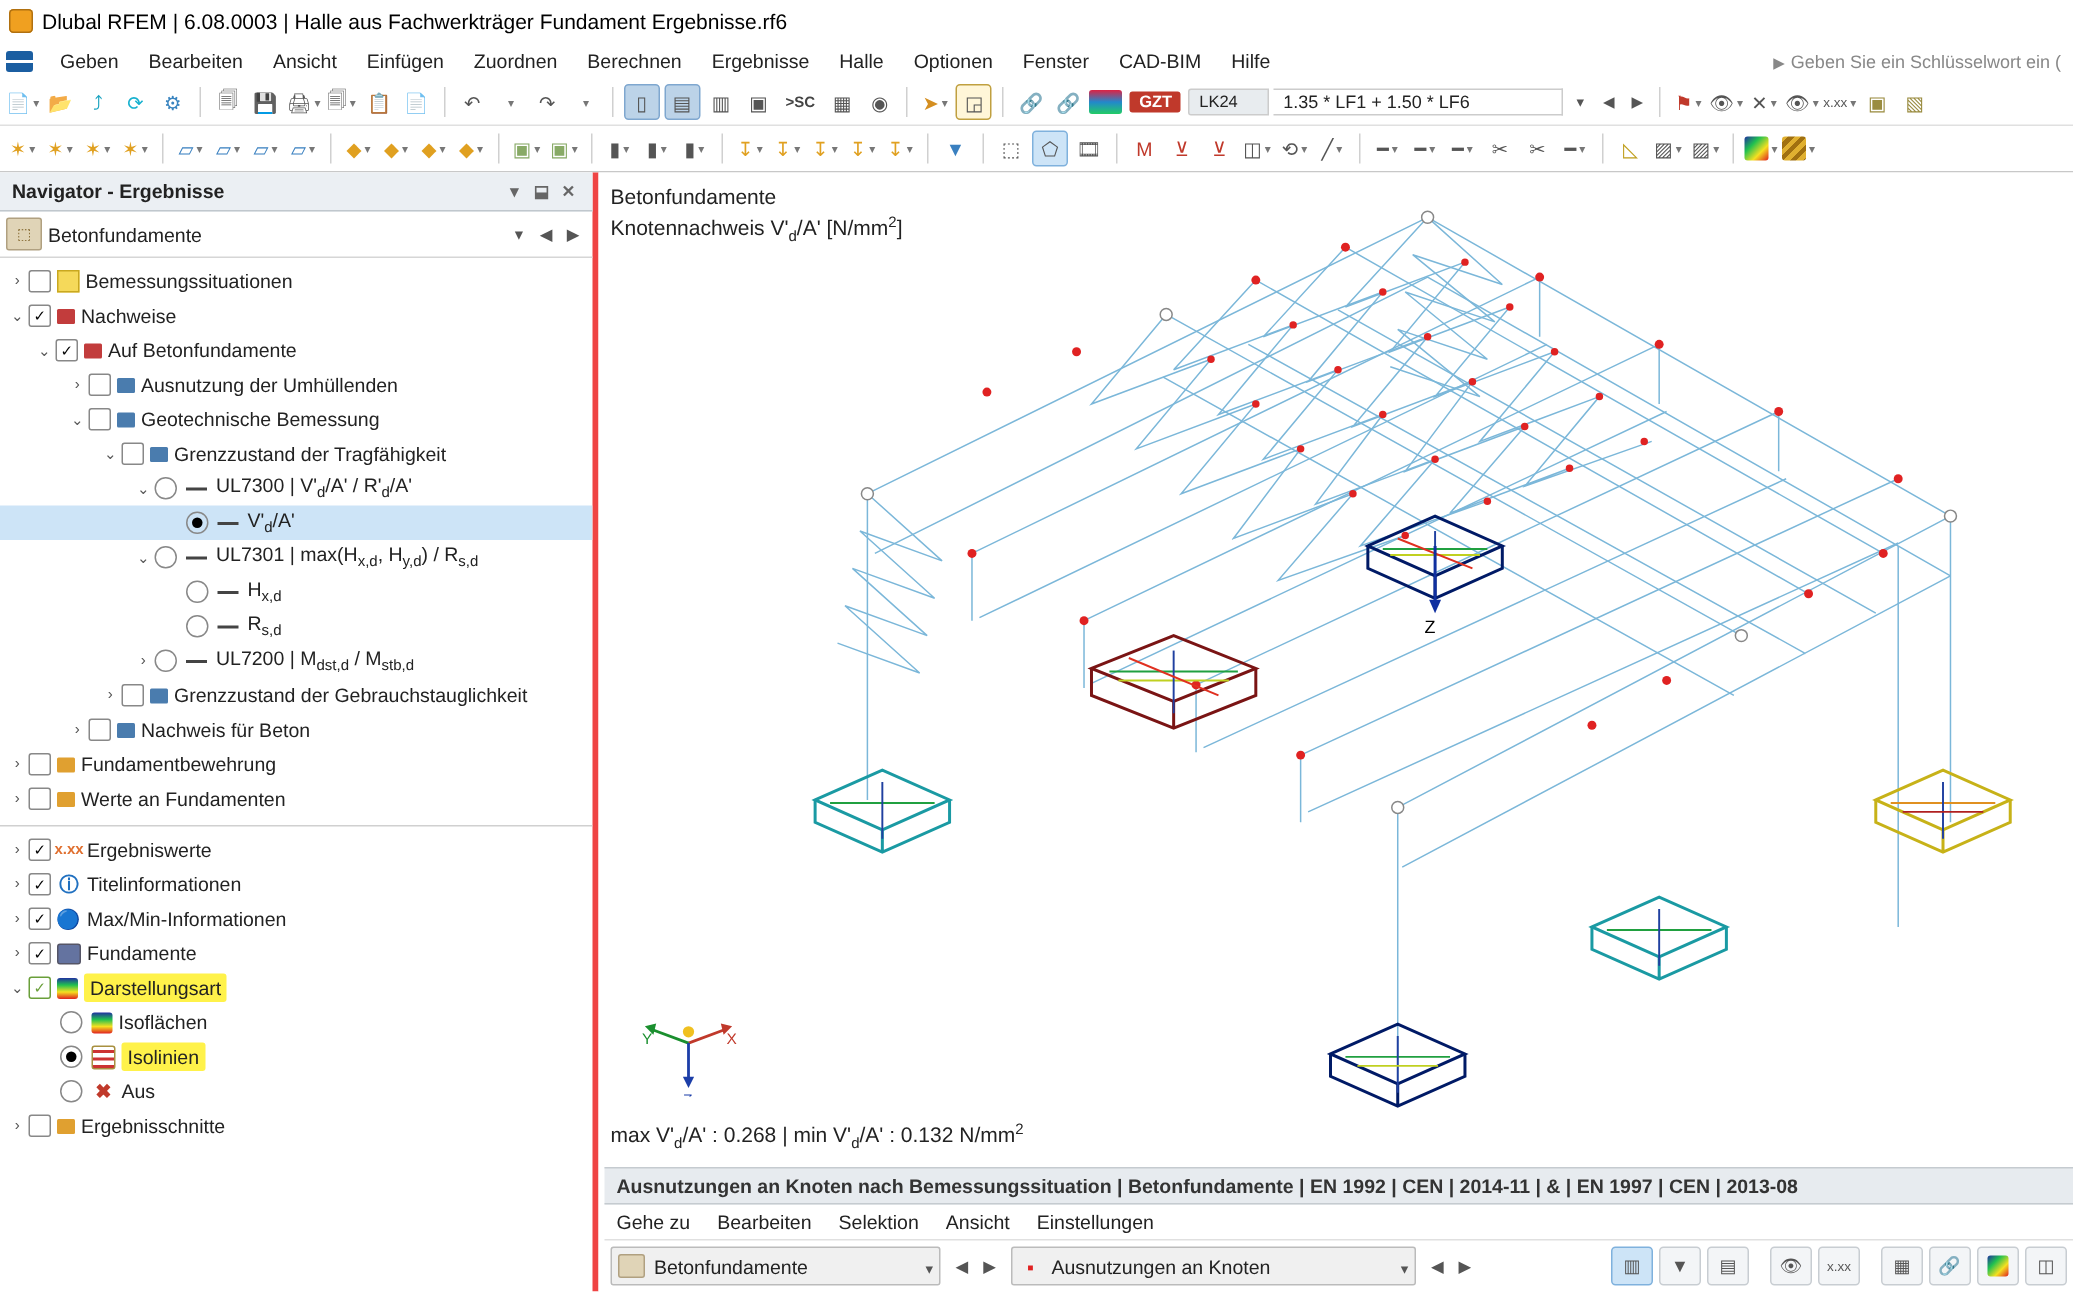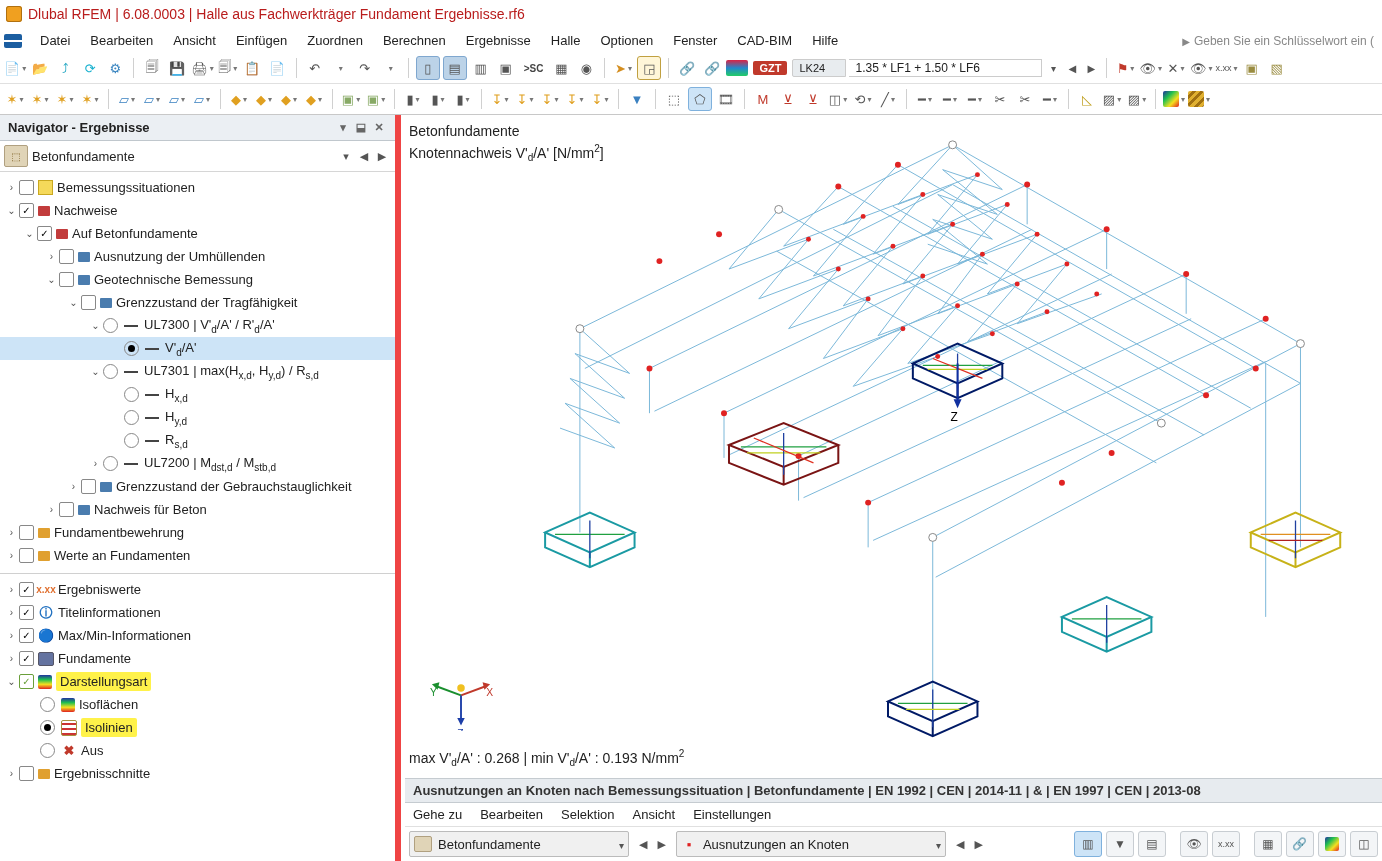--- a/index.html
+++ b/index.html
@@ -22,21 +22,21 @@
     background: #fff;
   }
   .title-bar .app-icon {
     width: 16px; height: 16px; margin-right: 6px;
     background: #f0a020; border-radius: 3px;
     display:inline-block;
     box-shadow: inset 0 0 0 1px #b07010;
   }
   .title-bar .title-text {
     font-size: 14px;
-    color: #b91c1c;
+    color: #000000;
   }
   .menu-bar {
     height: 25px;
     display: flex;
     align-items: center;
     padding: 0 4px;
     box-sizing: border-box;
     background: #fff;
     font-size: 13px;
     color: #222;
@@ -106,21 +106,21 @@
     width:16px; text-align:center; font-size:10px; color:#555;
   }
 
   
   .content-area{
     display:flex;
     height: calc(100% - 28px - 25px - 31px - 31px);
   }
   .nav-panel{
     width:395px;
-    border-right:6px solid #ef4444;
+    border-right:4px solid #ef4444;
     display:flex;
     flex-direction:column;
     background:#fff;
   }
   .nav-header{
     height:25px;
     display:flex; align-items:center;
     padding:0 8px;
     font-weight:bold;
     font-size:13px;
@@ -283,21 +283,21 @@
 </head>
 <body>
 
 <div class="title-bar">
   <span class="app-icon"></span>
   <span class="title-text">Dlubal RFEM | 6.08.0003 | Halle aus Fachwerkträger Fundament Ergebnisse.rf6</span>
 </div>
 
 <div class="menu-bar">
   <span class="menu-icon"></span>
-  <span class="menu-item">Datei</span>
+  <span class="menu-item">Geben</span>
   <span class="menu-item">Bearbeiten</span>
   <span class="menu-item">Ansicht</span>
   <span class="menu-item">Einfügen</span>
   <span class="menu-item">Zuordnen</span>
   <span class="menu-item">Berechnen</span>
   <span class="menu-item">Ergebnisse</span>
   <span class="menu-item">Halle</span>
   <span class="menu-item">Optionen</span>
   <span class="menu-item">Fenster</span>
   <span class="menu-item">CAD-BIM</span>
@@ -489,26 +489,20 @@
           <span class="tw">⌄</span>
           <span class="rb"></span>
           <span class="ic line"></span>
           <span class="label">UL7301 | max(H<sub>x,d</sub>, H<sub>y,d</sub>) / R<sub>s,d</sub></span>
         </div>
       <div class="tree-row" style="padding-left:110px;">
           <span class="tw ic-s"></span>
           <span class="rb"></span>
           <span class="ic line"></span>
           <span class="label">H<sub>x,d</sub></span>
-        </div>
-      <div class="tree-row" style="padding-left:110px;">
-          <span class="tw ic-s"></span>
-          <span class="rb"></span>
-          <span class="ic line"></span>
-          <span class="label">H<sub>y,d</sub></span>
         </div>
       <div class="tree-row" style="padding-left:110px;">
           <span class="tw ic-s"></span>
           <span class="rb"></span>
           <span class="ic line"></span>
           <span class="label">R<sub>s,d</sub></span>
         </div>
       <div class="tree-row" style="padding-left:88px;">
           <span class="tw">›</span>
           <span class="rb"></span>
@@ -771,21 +765,21 @@
       <line x1="35" y1="26" x2="8" y2="16" stroke="#1a8f2e" stroke-width="2"></line>
       <polygon points="4,14 12,12 10,20" fill="#1a8f2e"></polygon>
       <text x="2" y="27" font-size="11" fill="#1a8f2e">Y</text>
       <line x1="35" y1="26" x2="35" y2="52" stroke="#1c3ea8" stroke-width="2"></line>
       <polygon points="35,58 31,50 39,50" fill="#1c3ea8"></polygon>
       <text x="31" y="70" font-size="11" fill="#1c3ea8">Z</text>
       <circle cx="35" cy="18" r="4" fill="#f0c020"></circle>
     </svg>
 
     <div class="vp-stat">
-      <span>max V'</span><sub>d</sub><span>/A' : 0.268</span><span> | </span><span>min V'</span><sub>d</sub><span>/A' : 0.193 N/mm</span><sup>2</sup>
+      <span>max V'</span><sub>d</sub><span>/A' : 0.268</span><span> | </span><span>min V'</span><sub>d</sub><span>/A' : 0.132 N/mm</span><sup>2</sup>
     </div>
 
     <div class="results-bar">
       <div class="results-header">Ausnutzungen an Knoten nach Bemessungssituation | Betonfundamente | EN 1992 | CEN | 2014-11 | &amp; | EN 1997 | CEN | 2013-08</div>
       <div class="results-menubar">
         <span>Gehe zu</span>
         <span>Bearbeiten</span>
         <span>Selektion</span>
         <span>Ansicht</span>
         <span>Einstellungen</span>

